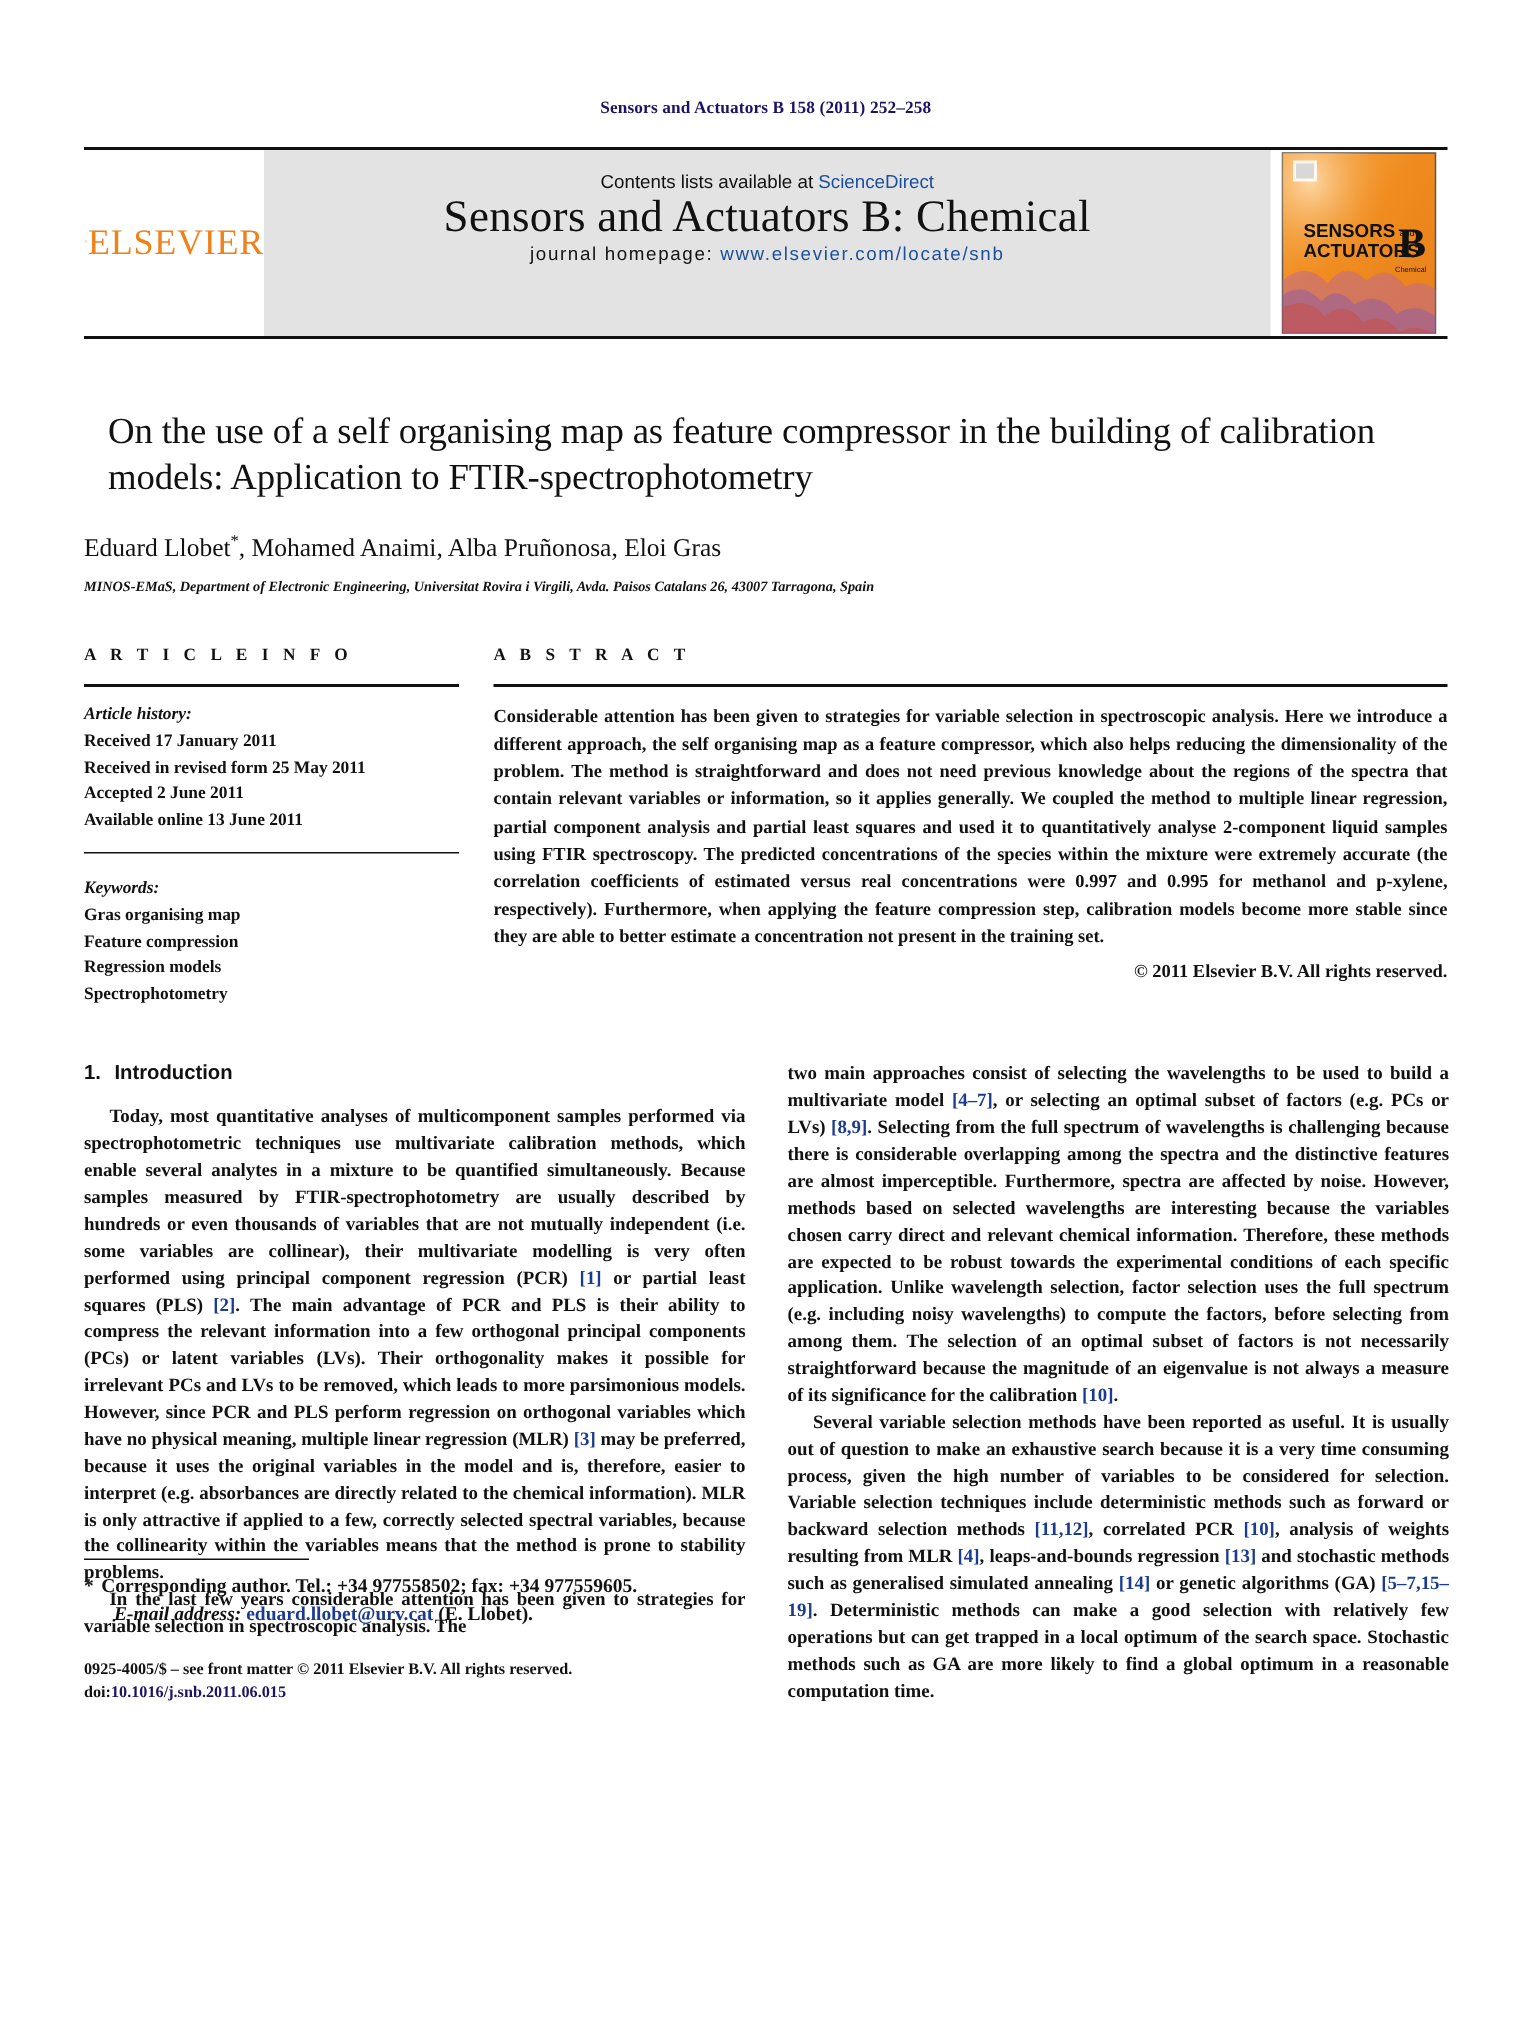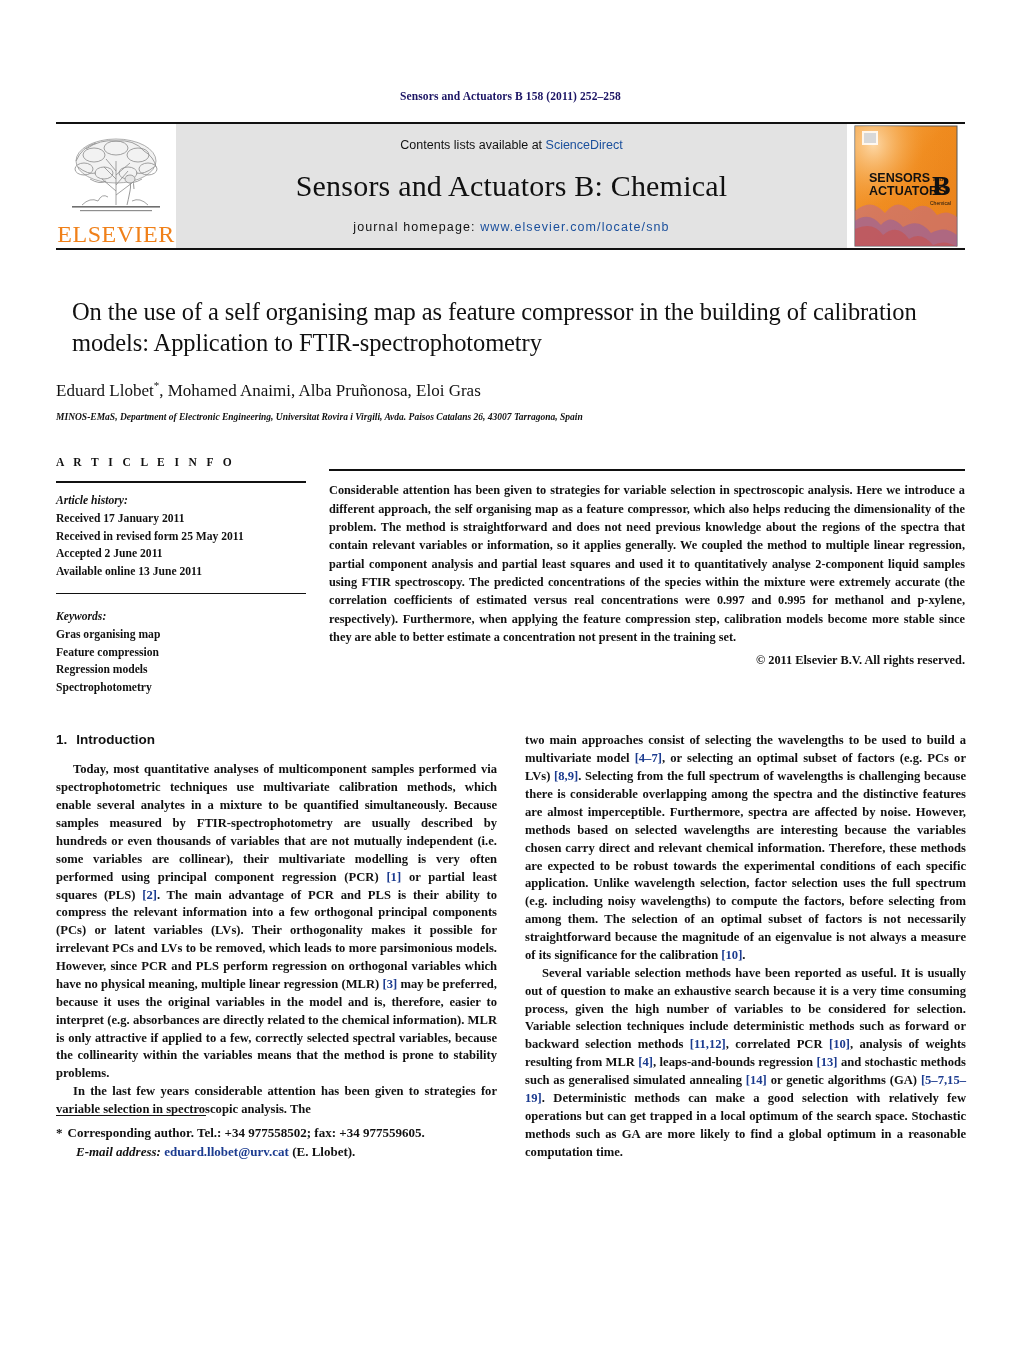--- a/index.html
+++ b/index.html
@@ -25,58 +25,56 @@
 
   
   .running-head {
     text-align: center;
     font-family: "Liberation Serif", serif;
     font-weight: bold;
     font-size: 11.5px;
     color: #1b1464;
     letter-spacing: .1px;
     padding-top: 66px;
-    margin-top: 24px;
   }
 
   
   .masthead {
     margin-top: 20px;
     border-top: 2.5px solid #111;
     border-bottom: 2.5px solid #111;
     display: flex;
     align-items: stretch;
     height: 124px;
   }
   .elsevier-logo {
     width: 120px;
     flex: 0 0 120px;
     display: flex;
-    flex-direction: column;
+    flex-direction: row;
     align-items: center;
-    justify-content: flex-end;
     padding-bottom: 2px;
     box-sizing: border-box;
   }
   .tree-svg { display:block; }
   .elsevier-word {
     font-family: "Liberation Serif", serif;
     font-size: 24px;
     letter-spacing: .5px;
     color: #f08019;
     line-height: 1;
     margin-top: 1px;
   }
   .center-band {
     flex: 1 1 auto;
     background: #e3e3e3;
     display: flex;
     flex-direction: column;
     align-items: center;
-    justify-content: space-between;
+    justify-content: flex-start;
     padding: 14px 0 14px 0;
     box-sizing: border-box;
   }
   .contents-line {
     font-family: "Liberation Sans", sans-serif;
     font-size: 12.5px;
     color: #111;
   }
   .contents-line a {
     color: #1a4f9c;
@@ -342,20 +340,21 @@
       <div class="keywords kw-block">
         <div class="hd">Keywords:</div>
         <div>Gras organising map</div>
         <div>Feature compression</div>
         <div>Regression models</div>
         <div>Spectrophotometry</div>
       </div>
     </div>
 
     <div class="col-abstract">
+      <div class="sec-label">A B S T R A C T</div>
       <div class="rule-thick"></div>
       <div class="abstract-body">Considerable attention has been given to strategies for variable selection in spectroscopic analysis. Here we introduce a different approach, the self organising map as a feature compressor, which also helps reducing the dimensionality of the problem. The method is straightforward and does not need previous knowledge about the regions of the spectra that contain relevant variables or information, so it applies generally. We coupled the method to multiple linear regression, partial component analysis and partial least squares and used it to quantitatively analyse 2-component liquid samples using FTIR spectroscopy. The predicted concentrations of the species within the mixture were extremely accurate (the correlation coefficients of estimated versus real concentrations were 0.997 and 0.995 for methanol and p-xylene, respectively). Furthermore, when applying the feature compression step, calibration models become more stable since they are able to better estimate a concentration not present in the training set.</div>
       <div class="copyright">© 2011 Elsevier B.V. All rights reserved.</div>
     </div>
   </div>
 
   <div class="body-cols">
 
     <div class="bcol">
       <div class="sec-heading">
@@ -367,20 +366,24 @@
       <div class="footnote-area">
         <div class="fn-rule"></div>
         <div class="footnote">
           <span class="star">*</span><span>Corresponding author. Tel.: +34 977558502; fax: +34 977559605.</span>
         </div>
         <div class="footnote" style="padding-left:20px;text-indent:0;">
           <span class="ital">E-mail address:</span>
           <a href="#">eduard.llobet@urv.cat</a>
           <span>(E. Llobet).</span>
         </div>
+        <div class="imprint">
+          <div>0925-4005/$ – see front matter © 2011 Elsevier B.V. All rights reserved.</div>
+          <div><span>doi:</span><span class="doi">10.1016/j.snb.2011.06.015</span></div>
+        </div>
       </div>
     </div>
 
     <div class="bcol">
       <p class="body-p noindent">two main approaches consist of selecting the wavelengths to be used to build a multivariate model <span class="ref">[4–7]</span>, or selecting an optimal subset of factors (e.g. PCs or LVs) <span class="ref">[8,9]</span>. Selecting from the full spectrum of wavelengths is challenging because there is considerable overlapping among the spectra and the distinctive features are almost imperceptible. Furthermore, spectra are affected by noise. However, methods based on selected wavelengths are interesting because the variables chosen carry direct and relevant chemical information. Therefore, these methods are expected to be robust towards the experimental conditions of each specific application. Unlike wavelength selection, factor selection uses the full spectrum (e.g. including noisy wavelengths) to compute the factors, before selecting from among them. The selection of an optimal subset of factors is not necessarily straightforward because the magnitude of an eigenvalue is not always a measure of its significance for the calibration <span class="ref">[10]</span>.</p>
       <p class="body-p">Several variable selection methods have been reported as useful. It is usually out of question to make an exhaustive search because it is a very time consuming process, given the high number of variables to be considered for selection. Variable selection techniques include deterministic methods such as forward or backward selection methods <span class="ref">[11,12]</span>, correlated PCR <span class="ref">[10]</span>, analysis of weights resulting from MLR <span class="ref">[4]</span>, leaps-and-bounds regression <span class="ref">[13]</span> and stochastic methods such as generalised simulated annealing <span class="ref">[14]</span> or genetic algorithms (GA) <span class="ref">[5–7,15–19]</span>. Deterministic methods can make a good selection with relatively few operations but can get trapped in a local optimum of the search space. Stochastic methods such as GA are more likely to find a global optimum in a reasonable computation time.</p>
     </div>
   </div>
 
 </div>

